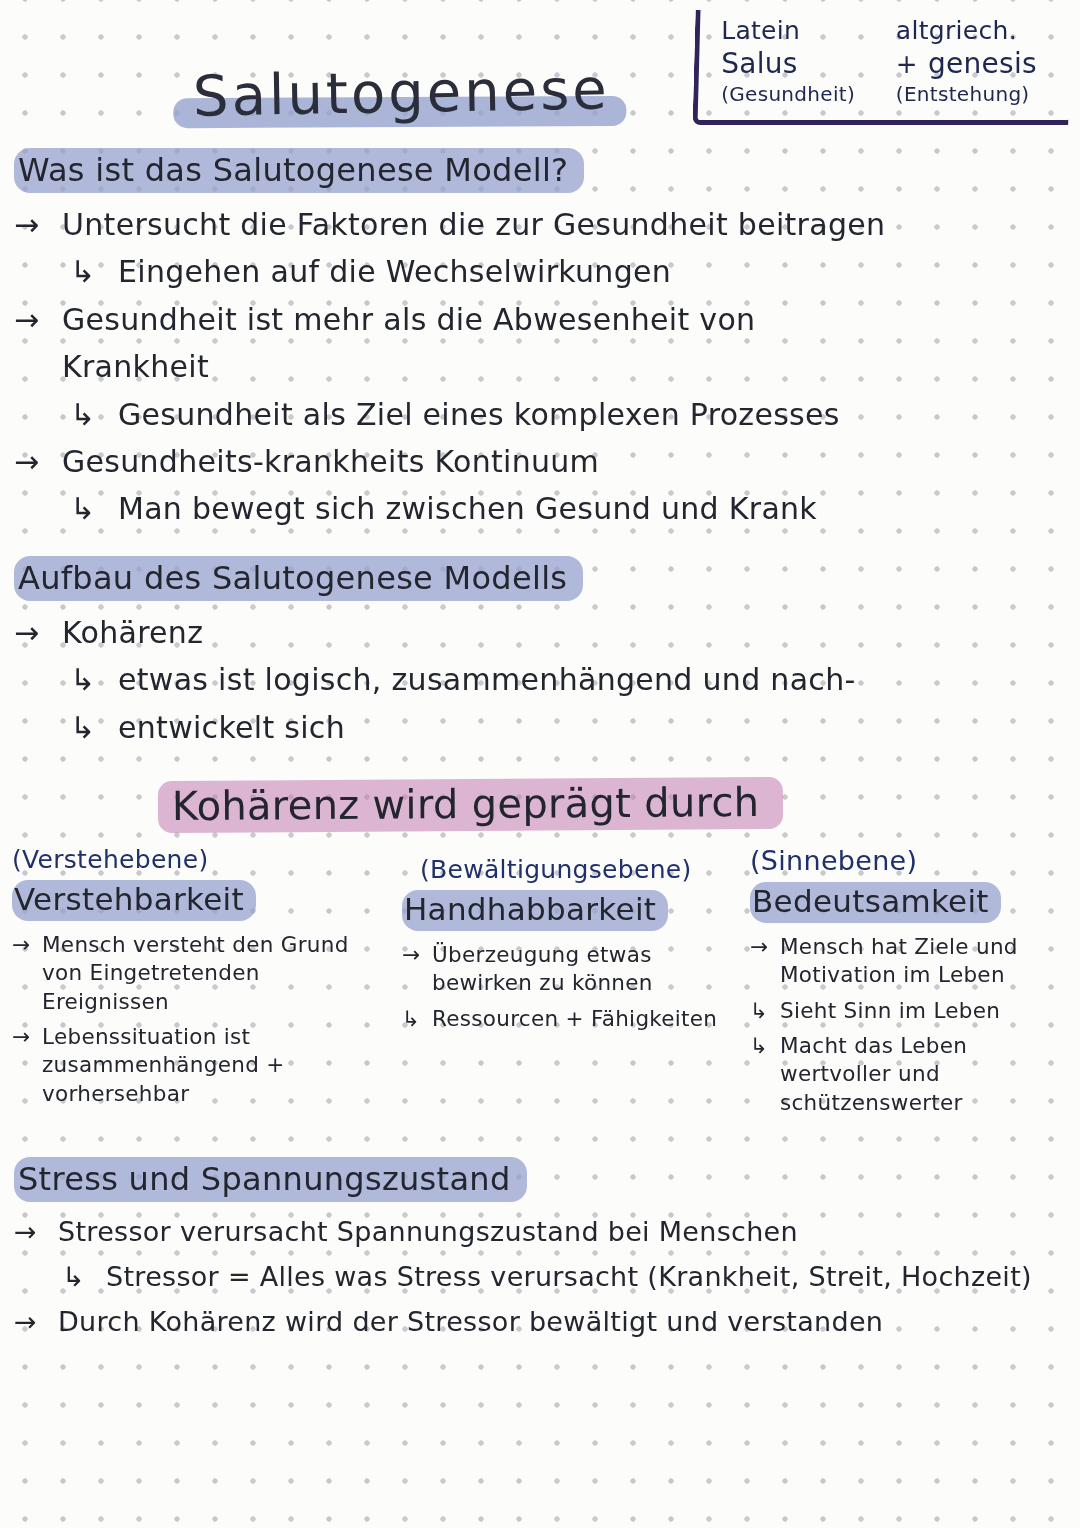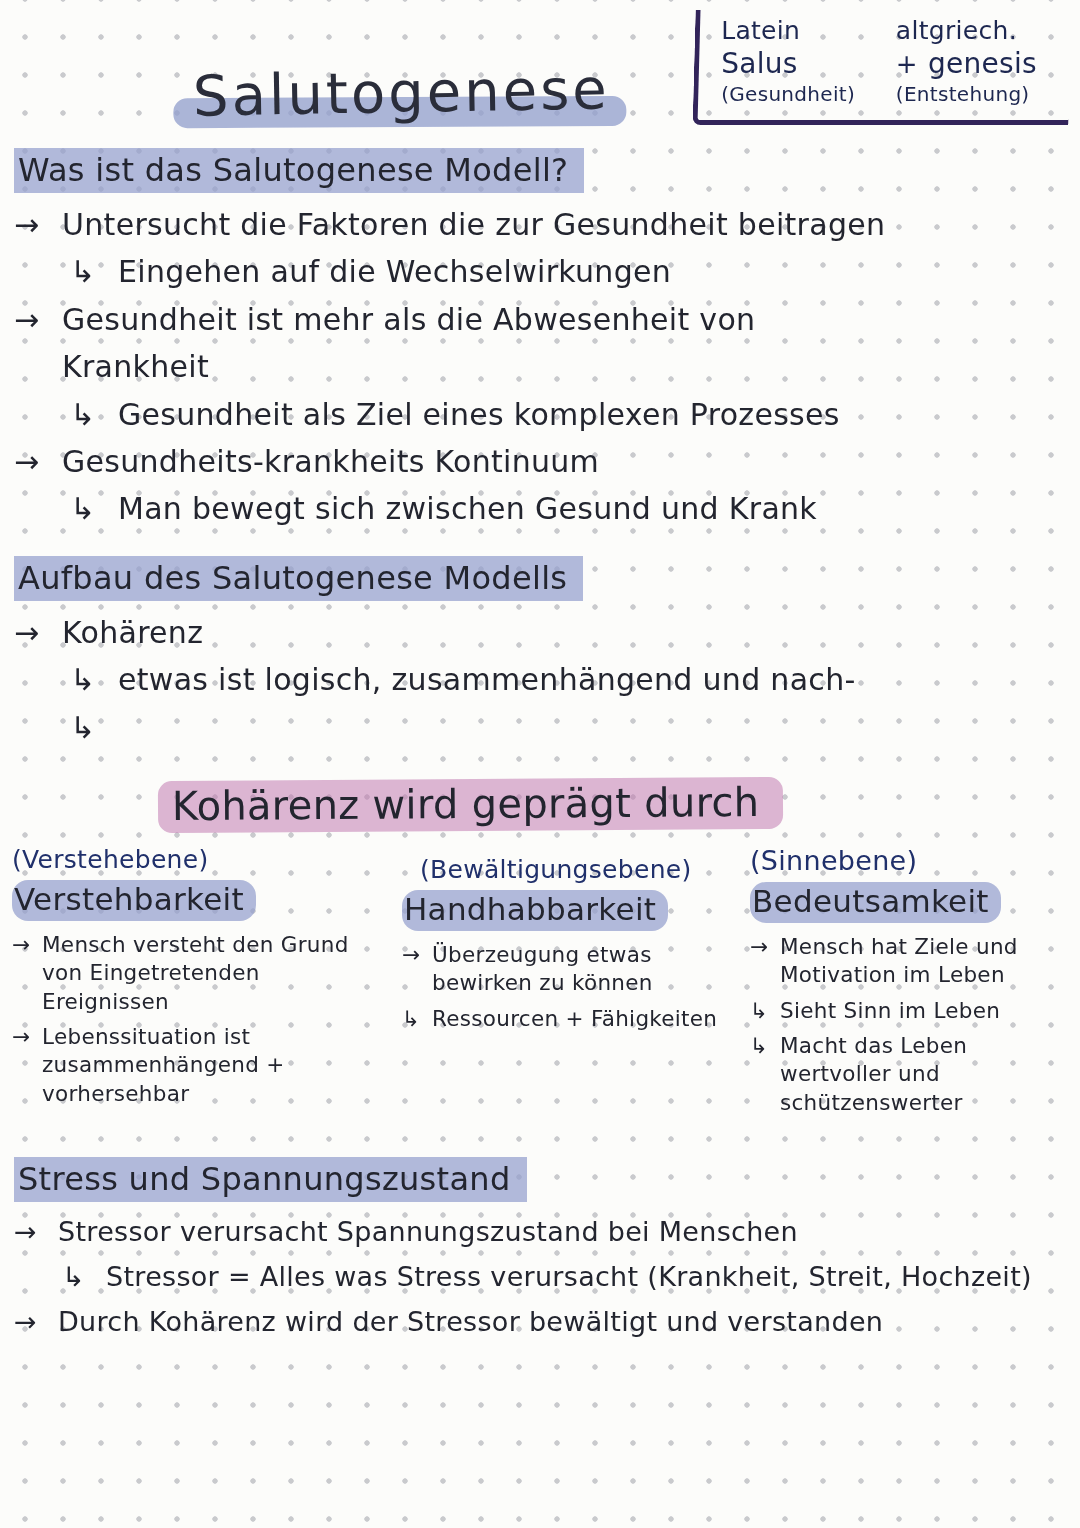--- a/index.html
+++ b/index.html
@@ -48,21 +48,21 @@
   .etym-h  { font-size: 25px; }
   .etym-word { font-size: 28px; }
   .etym-meaning { font-size: 20px; }
   .plus { margin-right: 10px; font-size: 26px; }
 
   
   .section { padding: 0 14px; }
   .section-heading { font-size: 32px; font-weight: normal; color: #23252f; margin: 26px 0 12px; }
   .hl-blue {
     background: rgba(148,160,205,0.72);
-    border-radius: 0; padding: 3px 16px 4px 4px;
+    border-radius: 16px; padding: 3px 16px 4px 4px;
   }
   .line { display: flex; font-size: 30px; line-height: 1.58; color: #23252f; }
   .arrow { width: 48px; flex: none; }
   .lvl1 { margin-left: 56px; }
 
   
   .banner-wrap { margin: 28px 0 0 158px; }
   .banner {
     display: inline-block; font-size: 40px; color: #23252f;
     background: rgba(193,122,177,0.55);
@@ -150,20 +150,21 @@
       </div>
     <div class="line lvl1">
         <span class="arrow">↳</span>
         <span>etwas ist logisch, zusammenhängend und nach-</span>
       </div>
     <div class="line lvl1">
         <span class="arrow"></span>
       </div>
     <div class="line lvl1">
         <span class="arrow">↳</span>
+        <span>entwickelt sich</span>
       </div>
   </div>
 
   <div class="banner-wrap">
     <span class="banner">Kohärenz wird geprägt durch</span>
   </div>
 
   <div class="columns">
 
     <div class="col col1">

